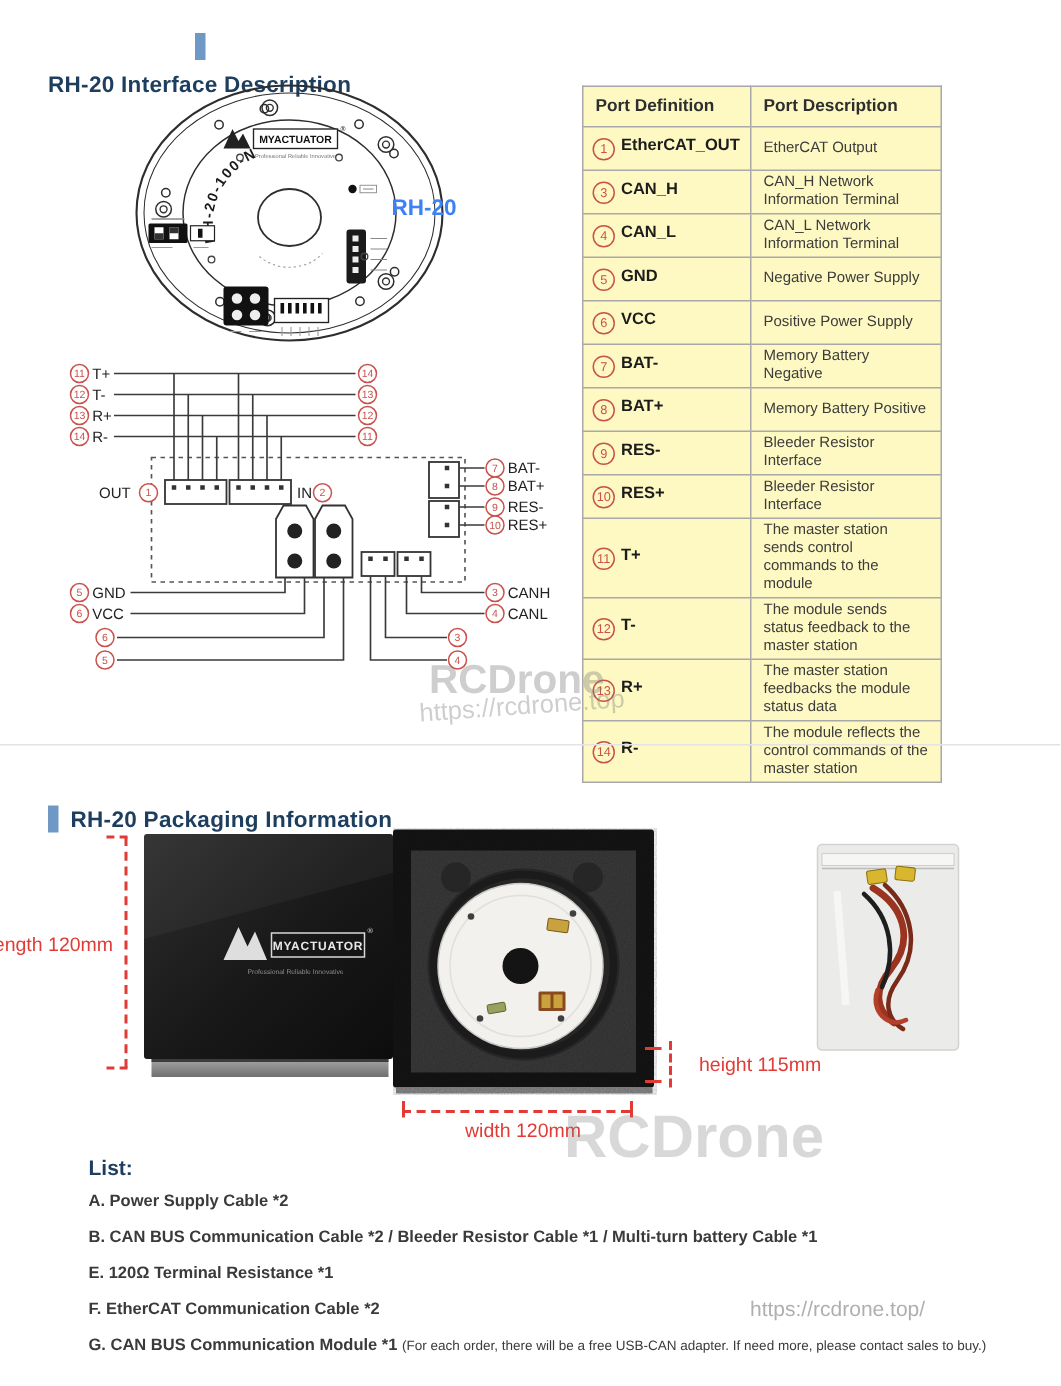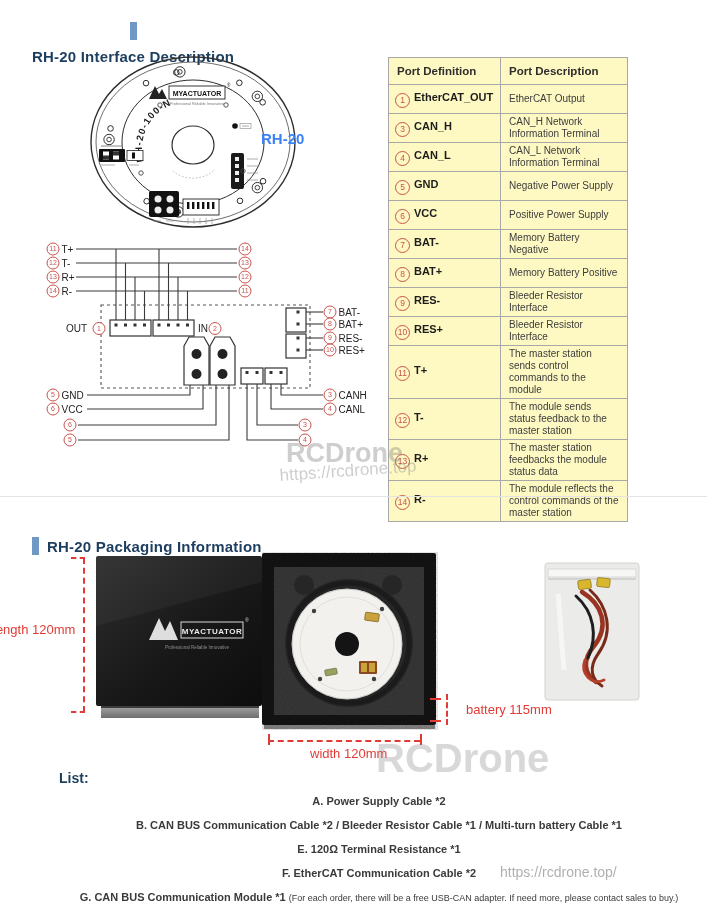--- a/index.html
+++ b/index.html
@@ -44,21 +44,21 @@
   
   .wm{position:absolute;color:rgba(125,125,125,.38);pointer-events:none;white-space:nowrap;}
   .wm-mid-brand{left:286px;top:438px;font-size:27px;font-weight:bold;}
   .wm-mid-url{left:279px;top:466px;font-size:17px;transform:rotate(-4deg);transform-origin:left top;}
   .wm-big-brand{left:376px;top:736px;font-size:40px;font-weight:bold;color:rgba(125,125,125,.30);}
   .wm-bot-url{left:500px;top:864px;font-size:14px;color:rgba(110,110,110,.55);}
 
   
   .list-block{position:absolute;left:47px;top:770px;width:640px;margin-left:12px;}
   .list-title{font-size:14px;font-weight:bold;color:#1d3e5e;margin-bottom:9px;}
-  .list-item{font-size:11px;font-weight:bold;color:#3a3a3a;margin-bottom:12px;text-align:center;}
+  .list-item{font-size:11px;font-weight:bold;color:#3a3a3a;margin-bottom:12px;}
   .list-note{font-size:9px;font-weight:normal;color:#3a3a3a;margin-left:3px;}
 </style>
 </head>
 <body>
 
 <div class="page">
 
   <div class="sec-head" style="left:32px;top:22px;flex-direction:column;">
     <div class="sec-bar"></div>
     <div class="sec-title">RH-20 Interface Description</div>
@@ -480,21 +480,21 @@
   <div class="dim-label" style="left:-7px;top:622px;">length 120mm</div>
 
   <div class="dash-h" style="left:268px;top:740px;width:152px;"></div>
   <div class="dash-v" style="left:268px;top:734px;height:11px;"></div>
   <div class="dash-v" style="left:420px;top:734px;height:11px;"></div>
   <div class="dim-label" style="left:310px;top:746px;">width 120mm</div>
 
   <div class="dash-v" style="left:446px;top:694px;height:31px;"></div>
   <div class="dash-h" style="left:430px;top:698px;width:11px;"></div>
   <div class="dash-h" style="left:430px;top:720px;width:11px;"></div>
-  <div class="dim-label" style="left:466px;top:702px;">battery 115mm</div>
+  <div class="dim-label" style="left:466px;top:702px;">height 115mm</div>
 
   <div class="wm wm-big-brand">RCDrone</div>
 
   <div class="list-block">
     <div class="list-title">List:</div>
     <div>
         <div class="list-item"><span>A. Power Supply  Cable *2</span></div>
         <div class="list-item"><span>B. CAN BUS Communication Cable  *2  /  Bleeder Resistor Cable *1  /   Multi-turn battery  Cable *1</span></div>
         <div class="list-item"><span>E. 120Ω Terminal Resistance  *1</span></div>
         <div class="list-item"><span>F. EtherCAT Communication Cable  *2</span></div>

